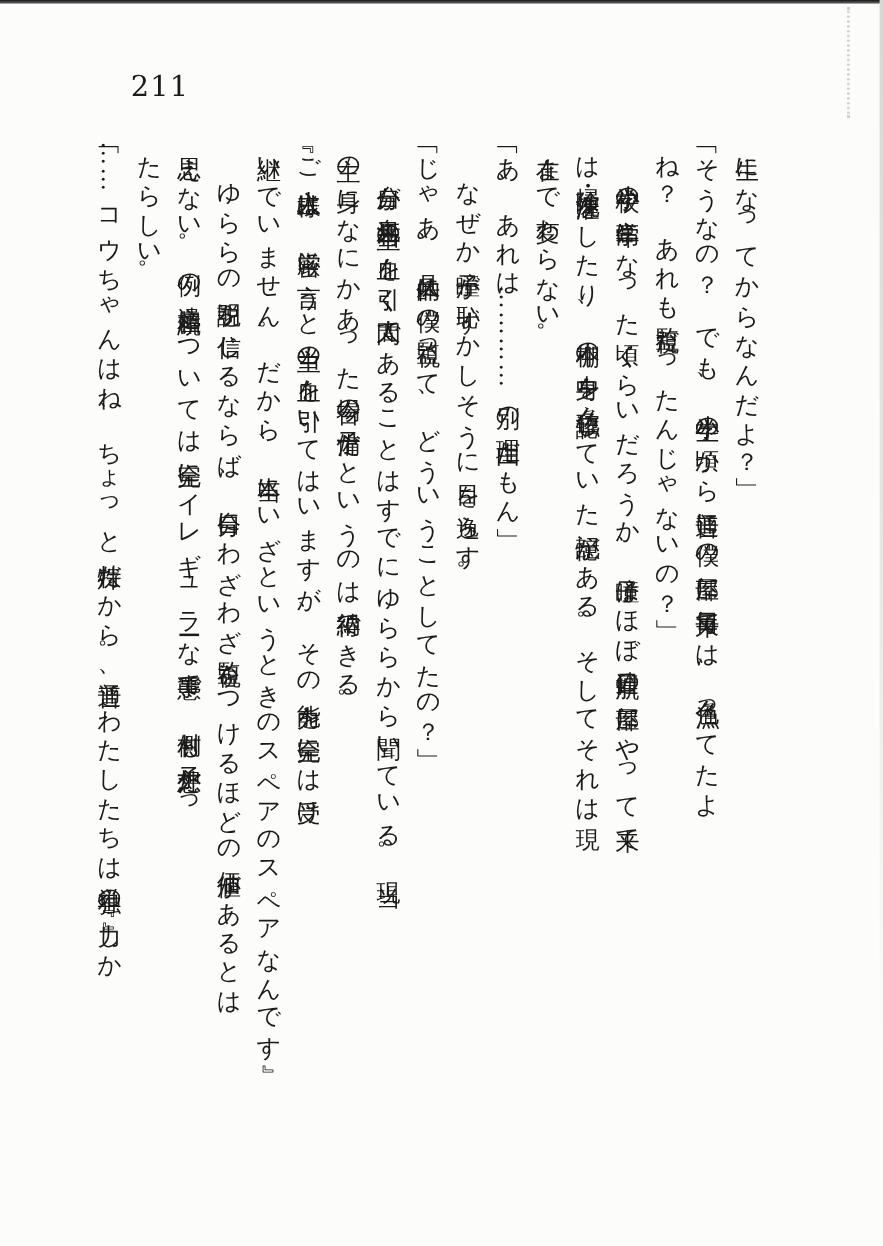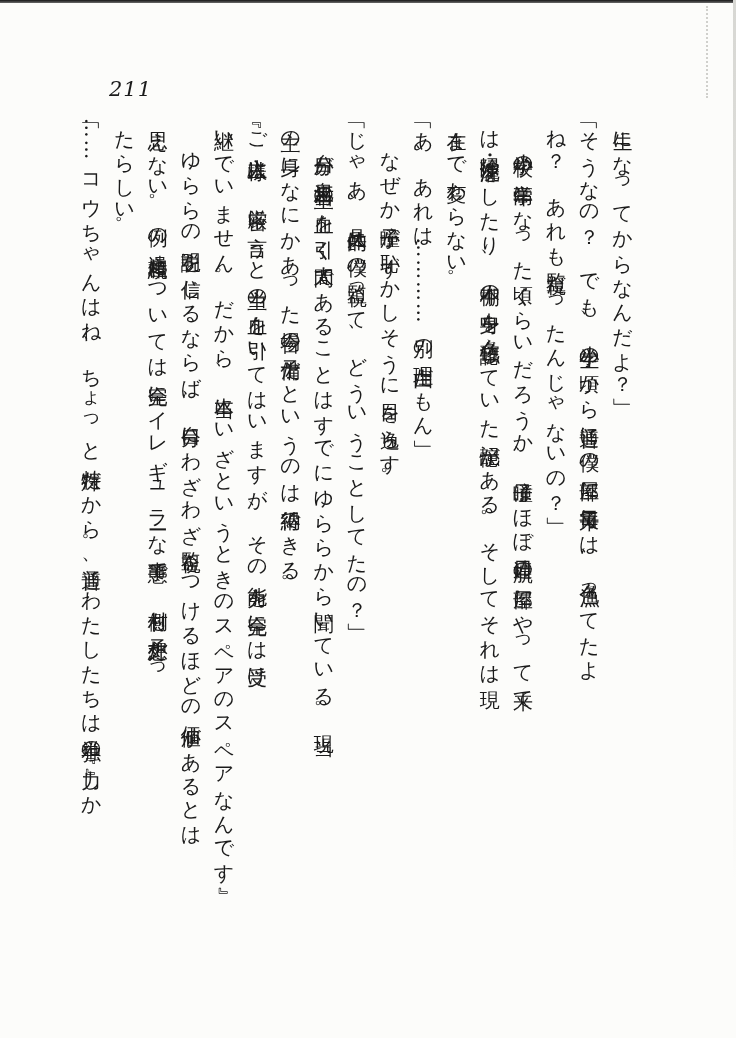--- a/index.html
+++ b/index.html
@@ -37,25 +37,23 @@
     left: 706px;
     width: 0;
     height: 92px;
     border-left: 2px dotted #b9b9b4;
     opacity: 0.65;
   }
   .page-number {
     position: absolute;
     top: 58px;
     left: 109px;
-    font-style: italic;
-    font-size: 21px;
+    font-size: 24px;
     letter-spacing: 1px;
     color: var(--ink, #1b1b1b);
-    margin-top: 19px;
   }
   .text-block {
     position: absolute;
     top: 116px;
     right: 97px;
     width: 566px;
     height: 830px;
     writing-mode: vertical-rl;
     text-orientation: mixed;
     font-size: 20px;

